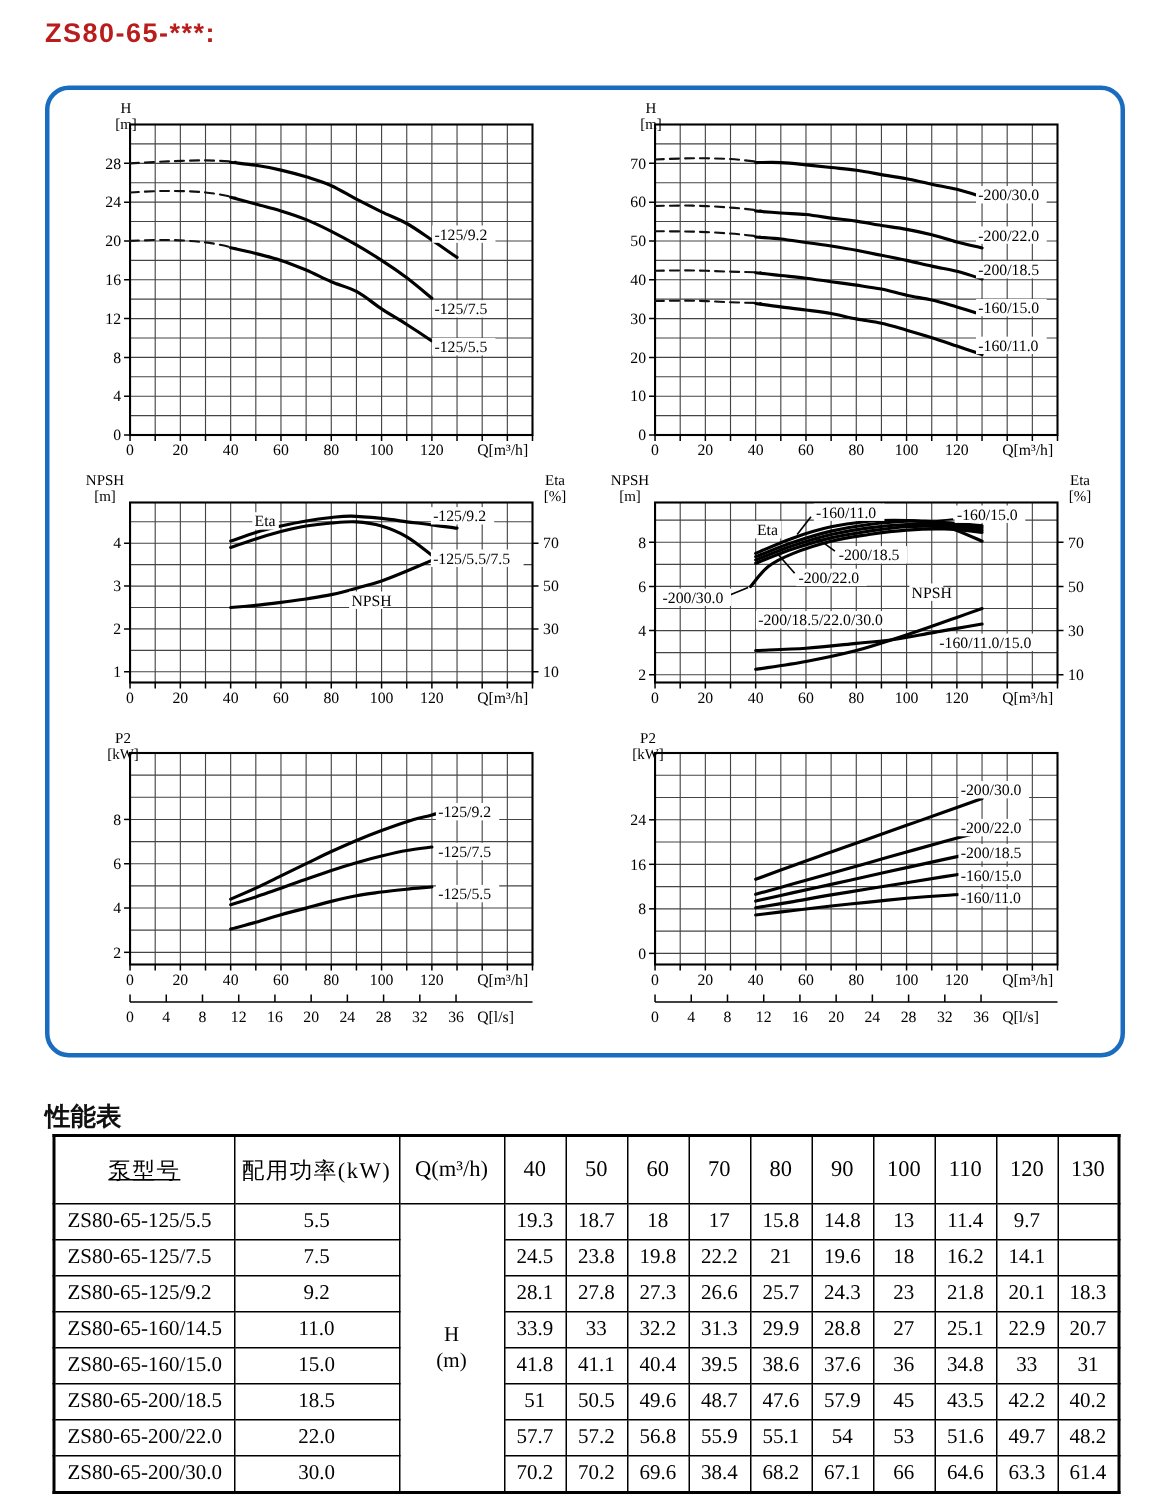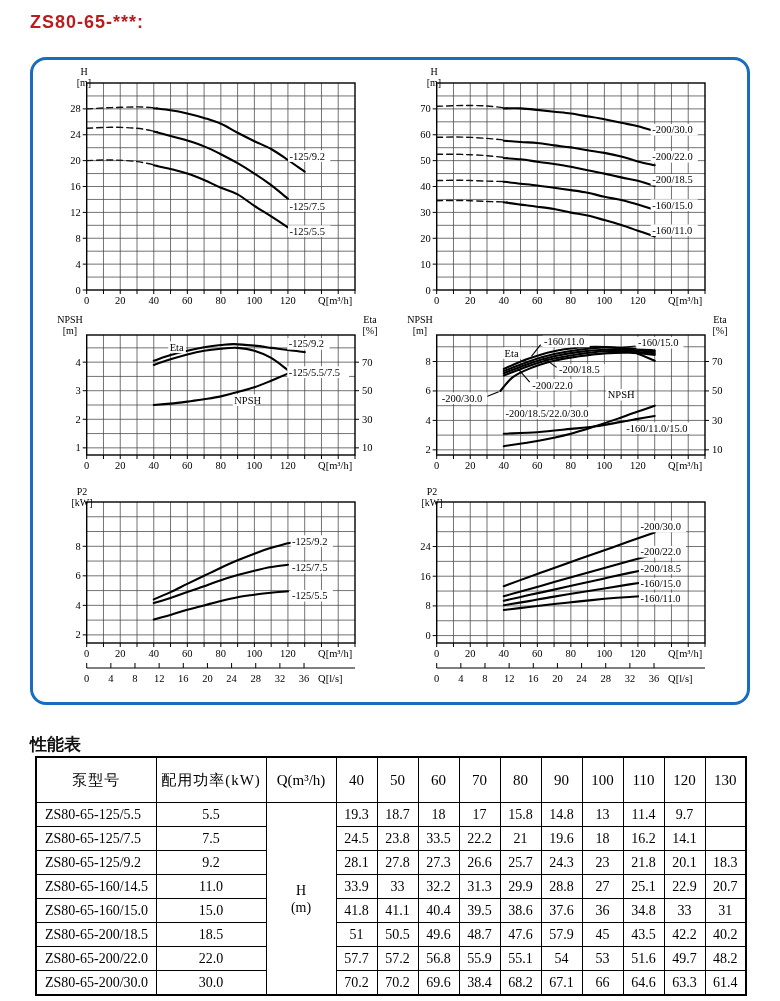--- a/index.html
+++ b/index.html
@@ -625,21 +625,21 @@
         <col style="width: 41px;">
         <col style="width: 41px;">
         <col style="width: 41px;">
         <col style="width: 41px;">
         <col style="width: 41px;">
         <col style="width: 41px;">
         <col style="width: 41px;">
       </colgroup>
       <thead>
         <tr>
-          <th style="letter-spacing: 1px;">泵型号</th>
+          <th style="letter-spacing: 1px; text-decoration: underline;">泵型号</th>
           <th style="letter-spacing: 1px;">配用功率(kW)</th>
           <th>Q(m³/h)</th>
           <th>40</th>
           <th>50</th>
           <th>60</th>
           <th>70</th>
           <th>80</th>
           <th>90</th>
           <th>100</th>
           <th>110</th>
@@ -661,21 +661,21 @@
           <td>13</td>
           <td>11.4</td>
           <td>9.7</td>
           <td></td>
         </tr>
         <tr>
           <td class="model-cell">ZS80-65-125/7.5</td>
           <td>7.5</td>
           <td>24.5</td>
           <td>23.8</td>
-          <td>33.5</td>
+          <td>19.8</td>
           <td>22.2</td>
           <td>21</td>
           <td>19.6</td>
           <td>18</td>
           <td>16.2</td>
           <td>14.1</td>
           <td></td>
         </tr>
         <tr>
           <td class="model-cell">ZS80-65-125/9.2</td>

